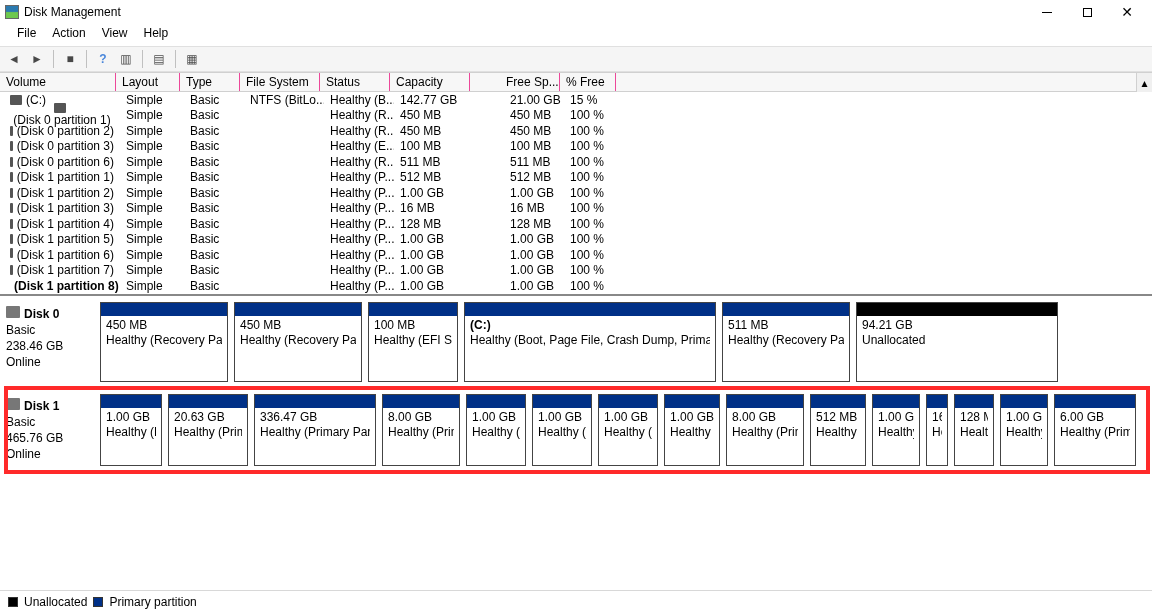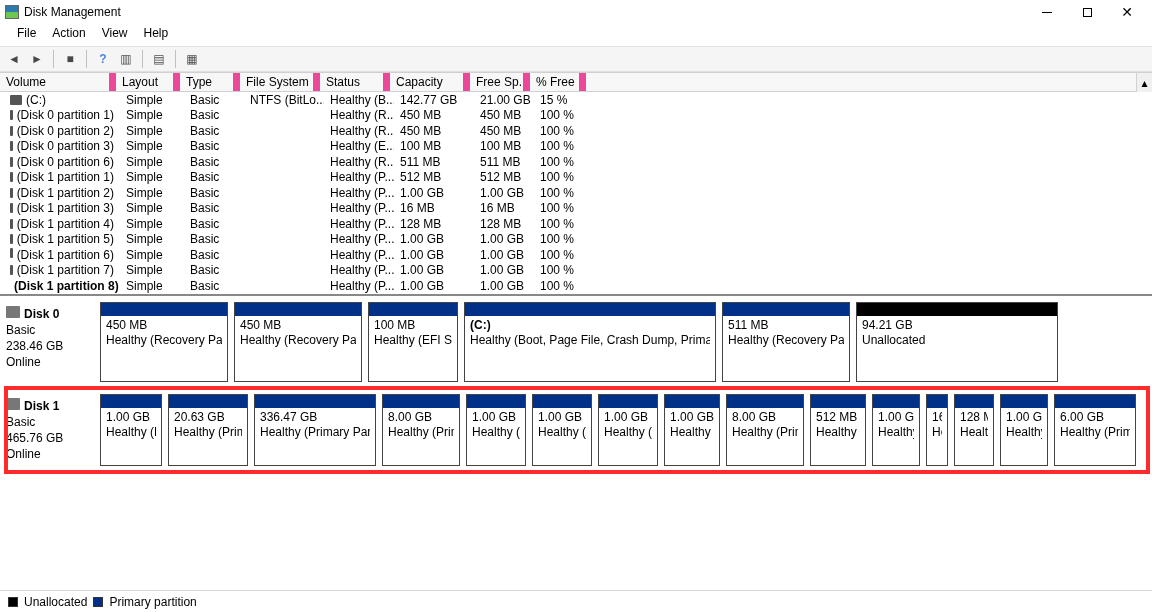--- a/index.html
+++ b/index.html
@@ -19,24 +19,24 @@
 .menubar { height: 22px; display: flex; padding-left: 9px; border-top: 0; }
 .menubar .item { padding: 2px 8px; }
 
 
 .toolbar { height: 26px; display: flex; align-items: center; padding-left: 4px; border-top: 1px solid #e0e0e0; border-bottom: 1px solid #e0e0e0; background: #f5f5f5; gap: 3px; }
 .tbtn { width: 20px; height: 20px; display: flex; align-items: center; justify-content: center; opacity: .7;}
 .tsep { width: 1px; height: 18px; background: #c0c0c0; margin: 0 3px; }
 
 
 .list-header { height: 20px; display: flex; background: #f7f7f7; border-top: 1px solid #d0d0d0; border-bottom: 1px solid #d0d0d0; position: relative; }
-.colh { border-right: 7px solid #ec4899; padding: 2px 6px; overflow: hidden; white-space: nowrap; text-align:left; }
+.colh { border-right: 1px solid #ec4899; padding: 2px 6px; overflow: hidden; white-space: nowrap; text-align:left; }
 .col0 { width: 116px; } .col1 { width: 64px; } .col2 { width: 60px; }
 .col3 { width: 80px; } .col4 { width: 70px; } .col5 { width: 80px; }
-.col6 { width: 60px; } .col7 { width: 56px; }
+.col6 { width: 60px; margin-left: 30px; } .col7 { width: 56px; }
 .scroll-up { position:absolute; right:0; top:0; width:16px; height:19px; background:#f0f0f0; display:flex;align-items:center;justify-content:center;border-left:1px solid #d0d0d0;}
 
 
 .vlist { flex: 0 0 auto; overflow:hidden;}
 .vrow { height: 15.5px; display: flex; align-items: center; padding-left: 4px; }
 .vcell { overflow: hidden; white-space: nowrap; padding: 0 6px; text-align:left;}
 .vrow .disk-icon { width:12px;height:10px; background:#555; margin-right:4px; display:inline-block; border-radius:1px;}
 
 
 .graph-area { border-top: 2px solid #888; flex:1; background:#fff; overflow:hidden;}
@@ -118,21 +118,21 @@
       </div>
       <div class="vcell col1">Simple</div>
       <div class="vcell col2">Basic</div>
       <div class="vcell col3">NTFS (BitLo...</div>
       <div class="vcell col4">Healthy (B...</div>
       <div class="vcell col5">142.77 GB</div>
       <div class="vcell col6">21.00 GB</div>
       <div class="vcell col7">15 %</div>
     </div>
     <div class="vrow">
-      <div class="vcell col0" style="display:flex;align-items:center;">
+      <div class="vcell col0" style="display:flex;align-items:center;flex-direction:column;">
         <span class="disk-icon"></span>
         <span>(Disk 0 partition 1)</span>
       </div>
       <div class="vcell col1">Simple</div>
       <div class="vcell col2">Basic</div>
       <div class="vcell col3"></div>
       <div class="vcell col4">Healthy (R...</div>
       <div class="vcell col5">450 MB</div>
       <div class="vcell col6">450 MB</div>
       <div class="vcell col7">100 %</div>

